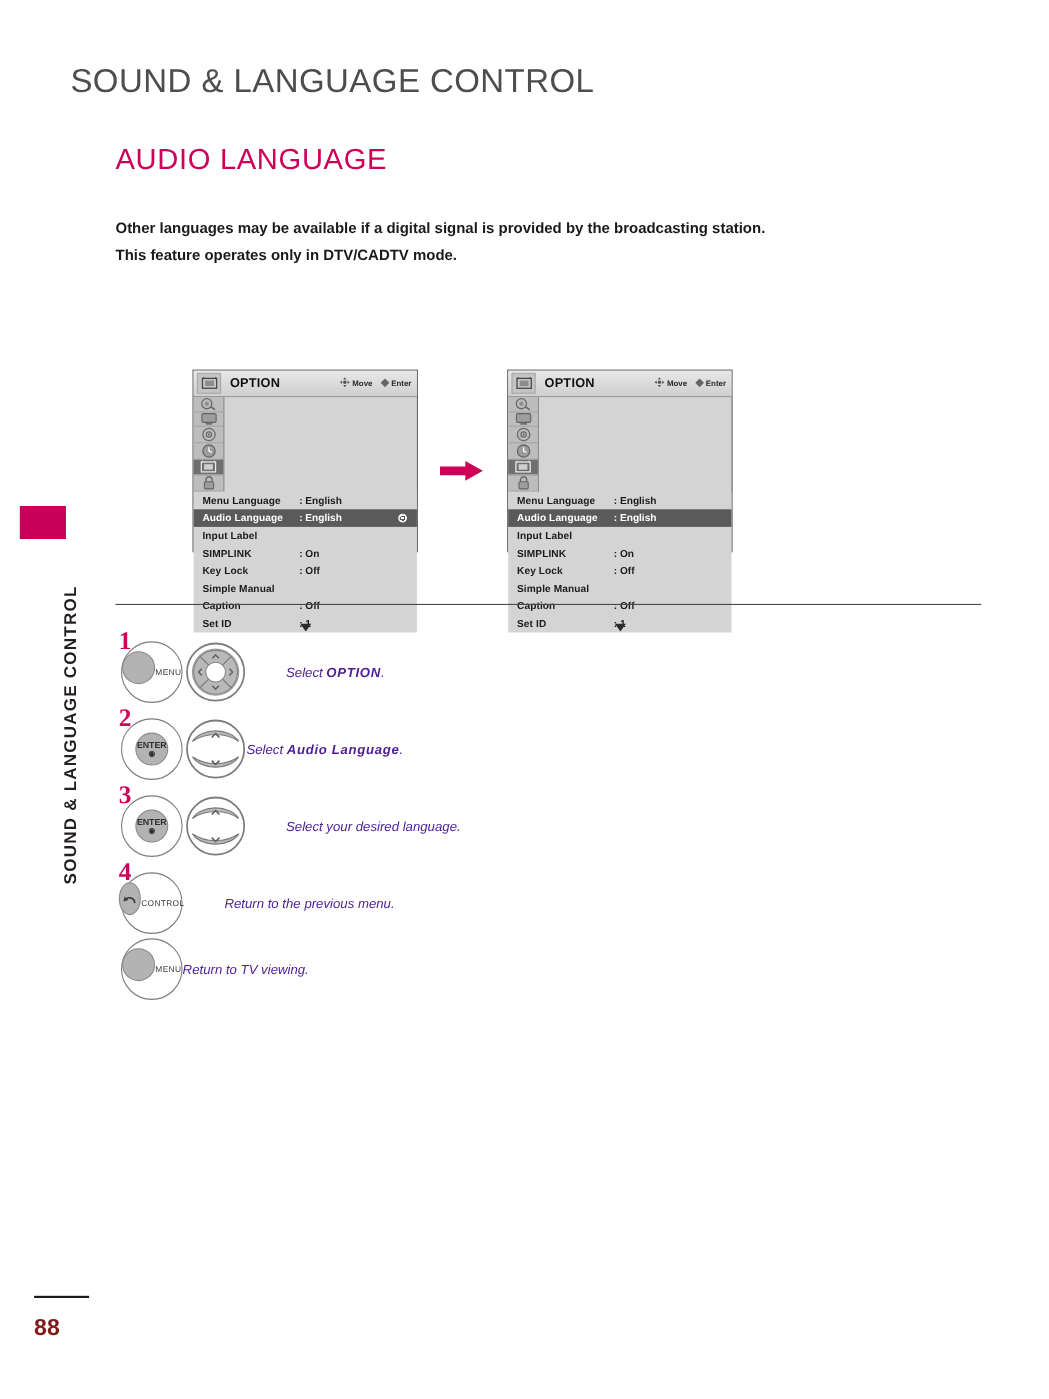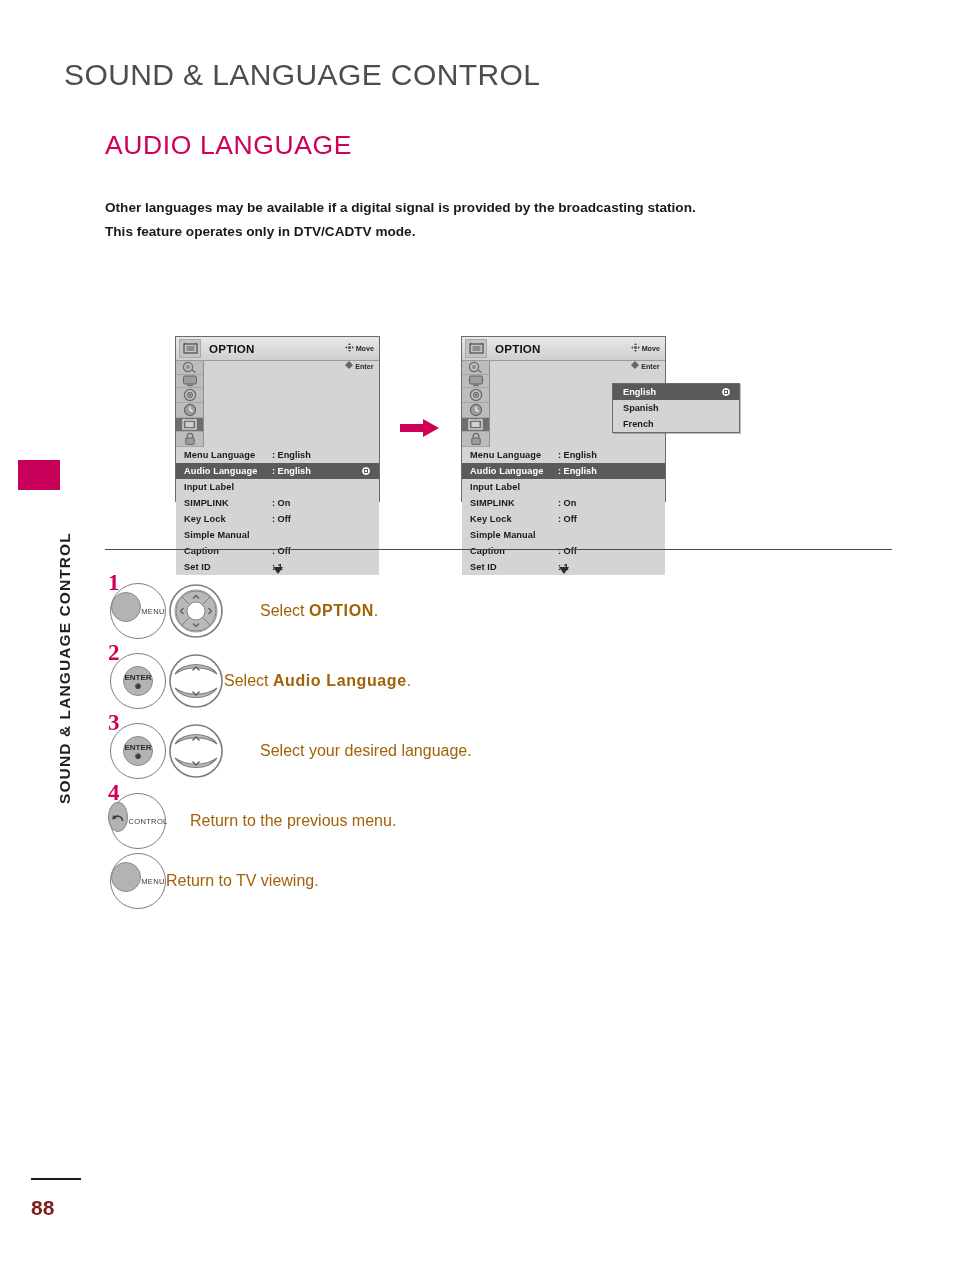--- a/index.html
+++ b/index.html
@@ -89,21 +89,21 @@
     background: #c4c4c4;
     border: 1px solid #a8a8a8;
   }
   .osd-title {
     font-size: 11.6px; font-weight: bold;
     margin-left: 8px; letter-spacing: .2px; color:#111;
   }
   .osd-hints {
     position:absolute; right:5px; top:6px;
     display:flex; align-items:center; gap:7px;
-    font-size: 7.2px; font-weight: bold; color:#2a2a2a;flex-direction:column;
+    font-size: 7.2px; font-weight: bold; color:#2a2a2a;
   }
   .hint { display:flex; align-items:center; gap:2px; }
 
   .osd-body { display:flex; height: 140px; flex-direction: column; }
   .osd-icons {
     width: 28px;
     background: #bdbdbd;
     border-right: 1px solid #8f8f8f;
     display:flex; flex-direction:column;
   }
@@ -214,23 +214,24 @@
     border: 1px solid #8a8a8a;
     display:flex; align-items:center; justify-content:center;
     font-size: 8.4px; font-weight: bold; color:#2d2d2d;
     margin-top: -2px;
   }
   .btn-label {
     font-size: 7.6px; font-weight: normal;
     color:#3a3a3a; margin-top: 1px; letter-spacing:.3px;
   }
   .step-text {
-    font-size: 16px;
-    color:#a16207;
+    font-size: 12px;
+    color:#4c1d95;
     white-space: nowrap;
+    font-style: italic;
   }
   .step-text b { font-weight: bold; }
   .step-text .mono-sp { letter-spacing: .6px; }
 
   
   .foot-rule {
     position:absolute; left:31px; top:1178px;
     width:50px; height:2px; background:#1a1a1a;
   }
   .page-no {
@@ -483,32 +484,20 @@
       <div class="osd-row">
         <span class="lbl">Set ID</span>
         <span class="val">: 1</span>
       </div>
       <div class="osd-more">
           <div class="tri-down"></div>
         </div>
     </div>
   </div>
 
-  <div class="dropdown">
-    <div class="dd-item sel">
-      <span>English</span>
-      <span class="dd-radio"></span>
-    </div>
-    <div class="dd-item">
-      <span>Spanish</span>
-    </div>
-    <div class="dd-item">
-      <span>French</span>
-    </div>
-  </div>
 </div>
 
 <div class="rule"></div>
 
 <div class="step" style="left:110px; top:583px;">
   <div class="step-num" style="left:-2px; top:-13px;">1</div>
   <div class="btn-round">
     <div class="btn-cap" style="margin-top:-8px;"></div>
     <div class="btn-label">MENU</div>
   </div>
@@ -580,21 +569,21 @@
   <div class="step-num" style="left:-2px; top:-13px;">4</div>
   <div class="btn-round">
     <div class="btn-cap" style="margin-top:-8px;">
       <svg width="18" height="14" viewBox="0 0 18 14">
         <path d="M13.5 11 a5 5 0 0 0 -9.5 -2" fill="none" stroke="#3b3b3b" stroke-width="1.5"></path>
         <path d="M4.2 5 L3.4 9.6 L7.8 8.2 Z" fill="#3b3b3b"></path>
       </svg>
     </div>
     <div class="btn-label">CONTROL</div>
   </div>
-  <div class="step-text" style="margin-left:24px;">
+  <div class="step-text" style="margin-left:38px;">
     <span>Return to the previous menu.</span>
   </div>
 </div>
 
 <div class="step" style="left:110px; top:853px;">
   <div class="btn-round">
     <div class="btn-cap" style="margin-top:-8px;"></div>
     <div class="btn-label">MENU</div>
   </div>
   <div class="step-text" style="margin-left:0;">

